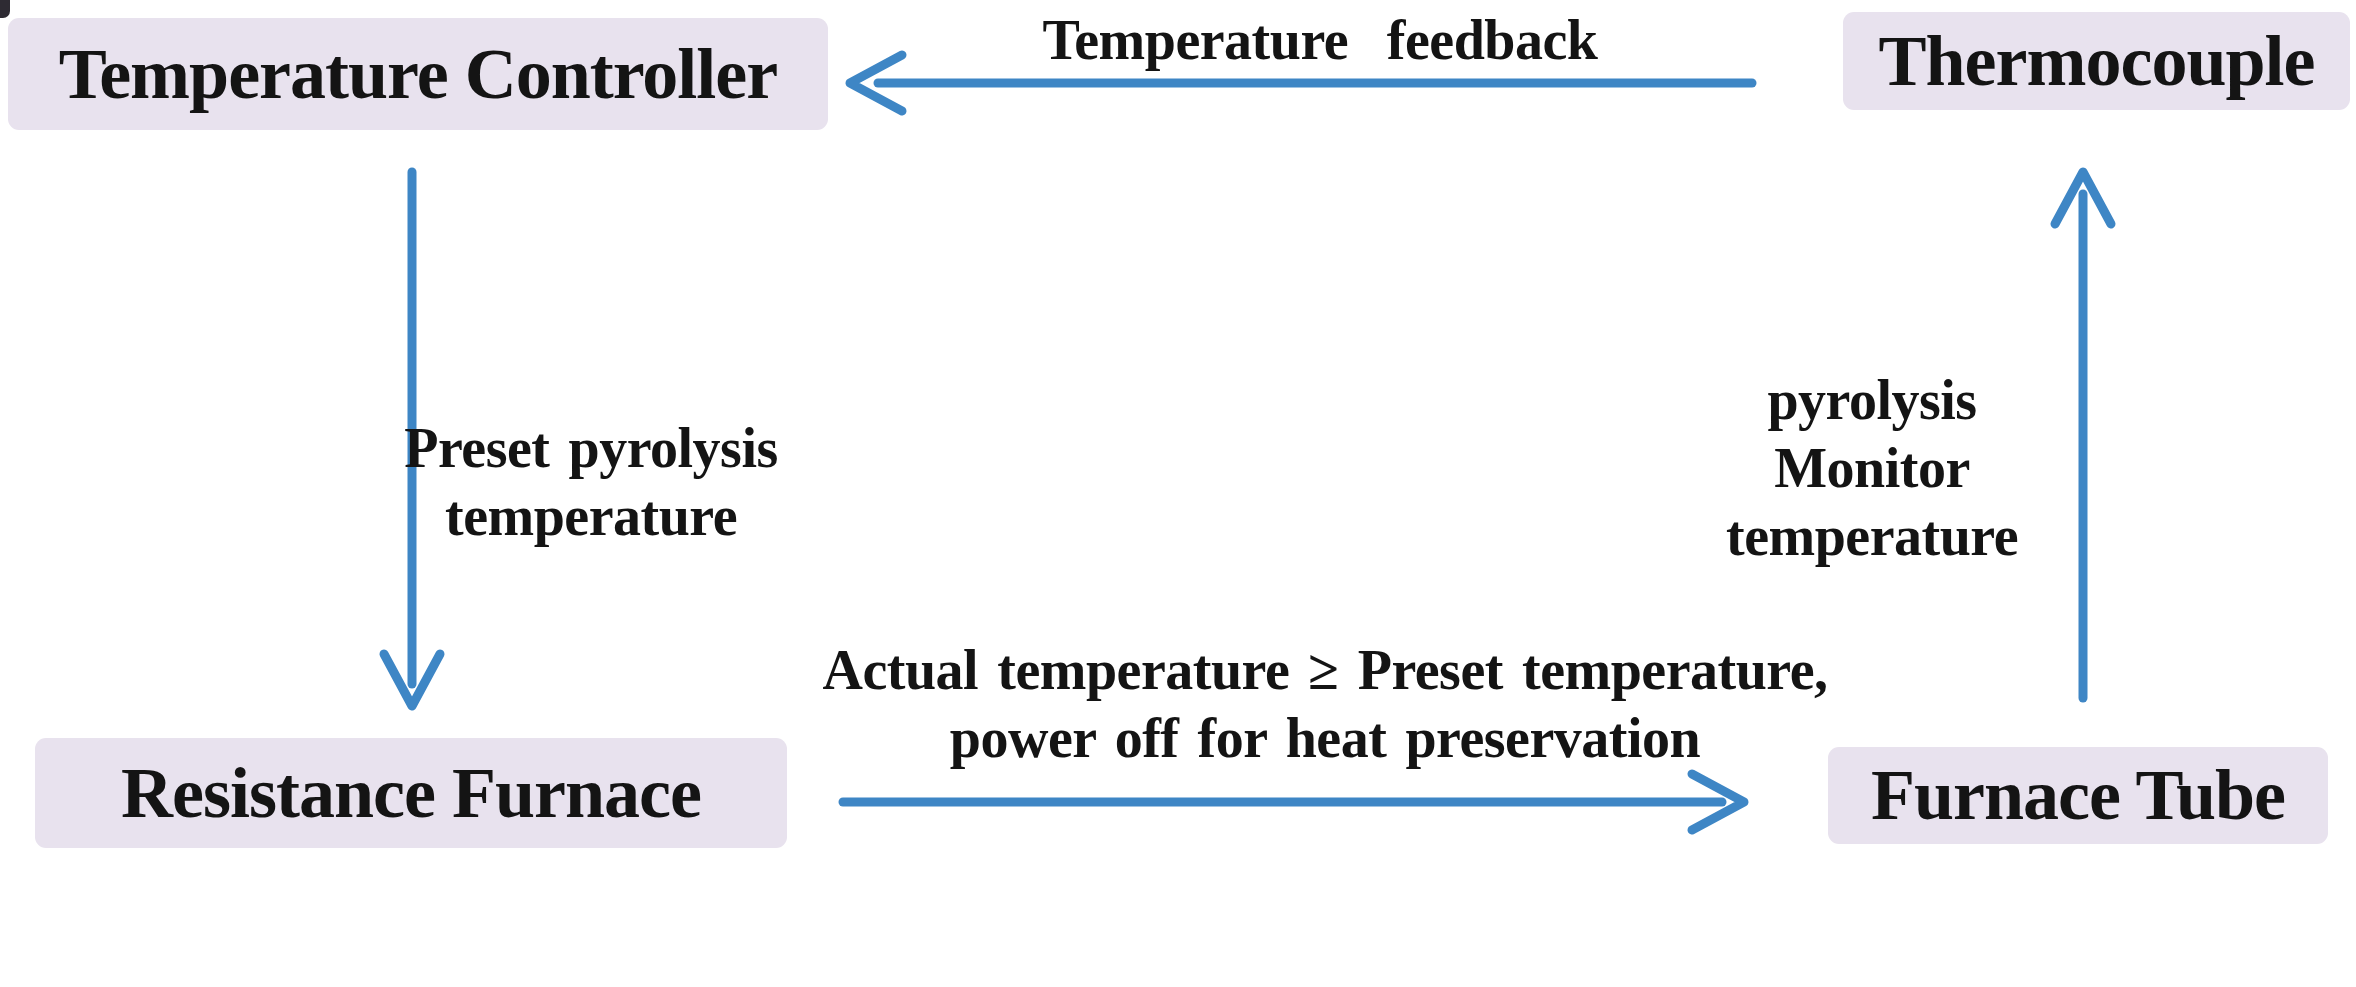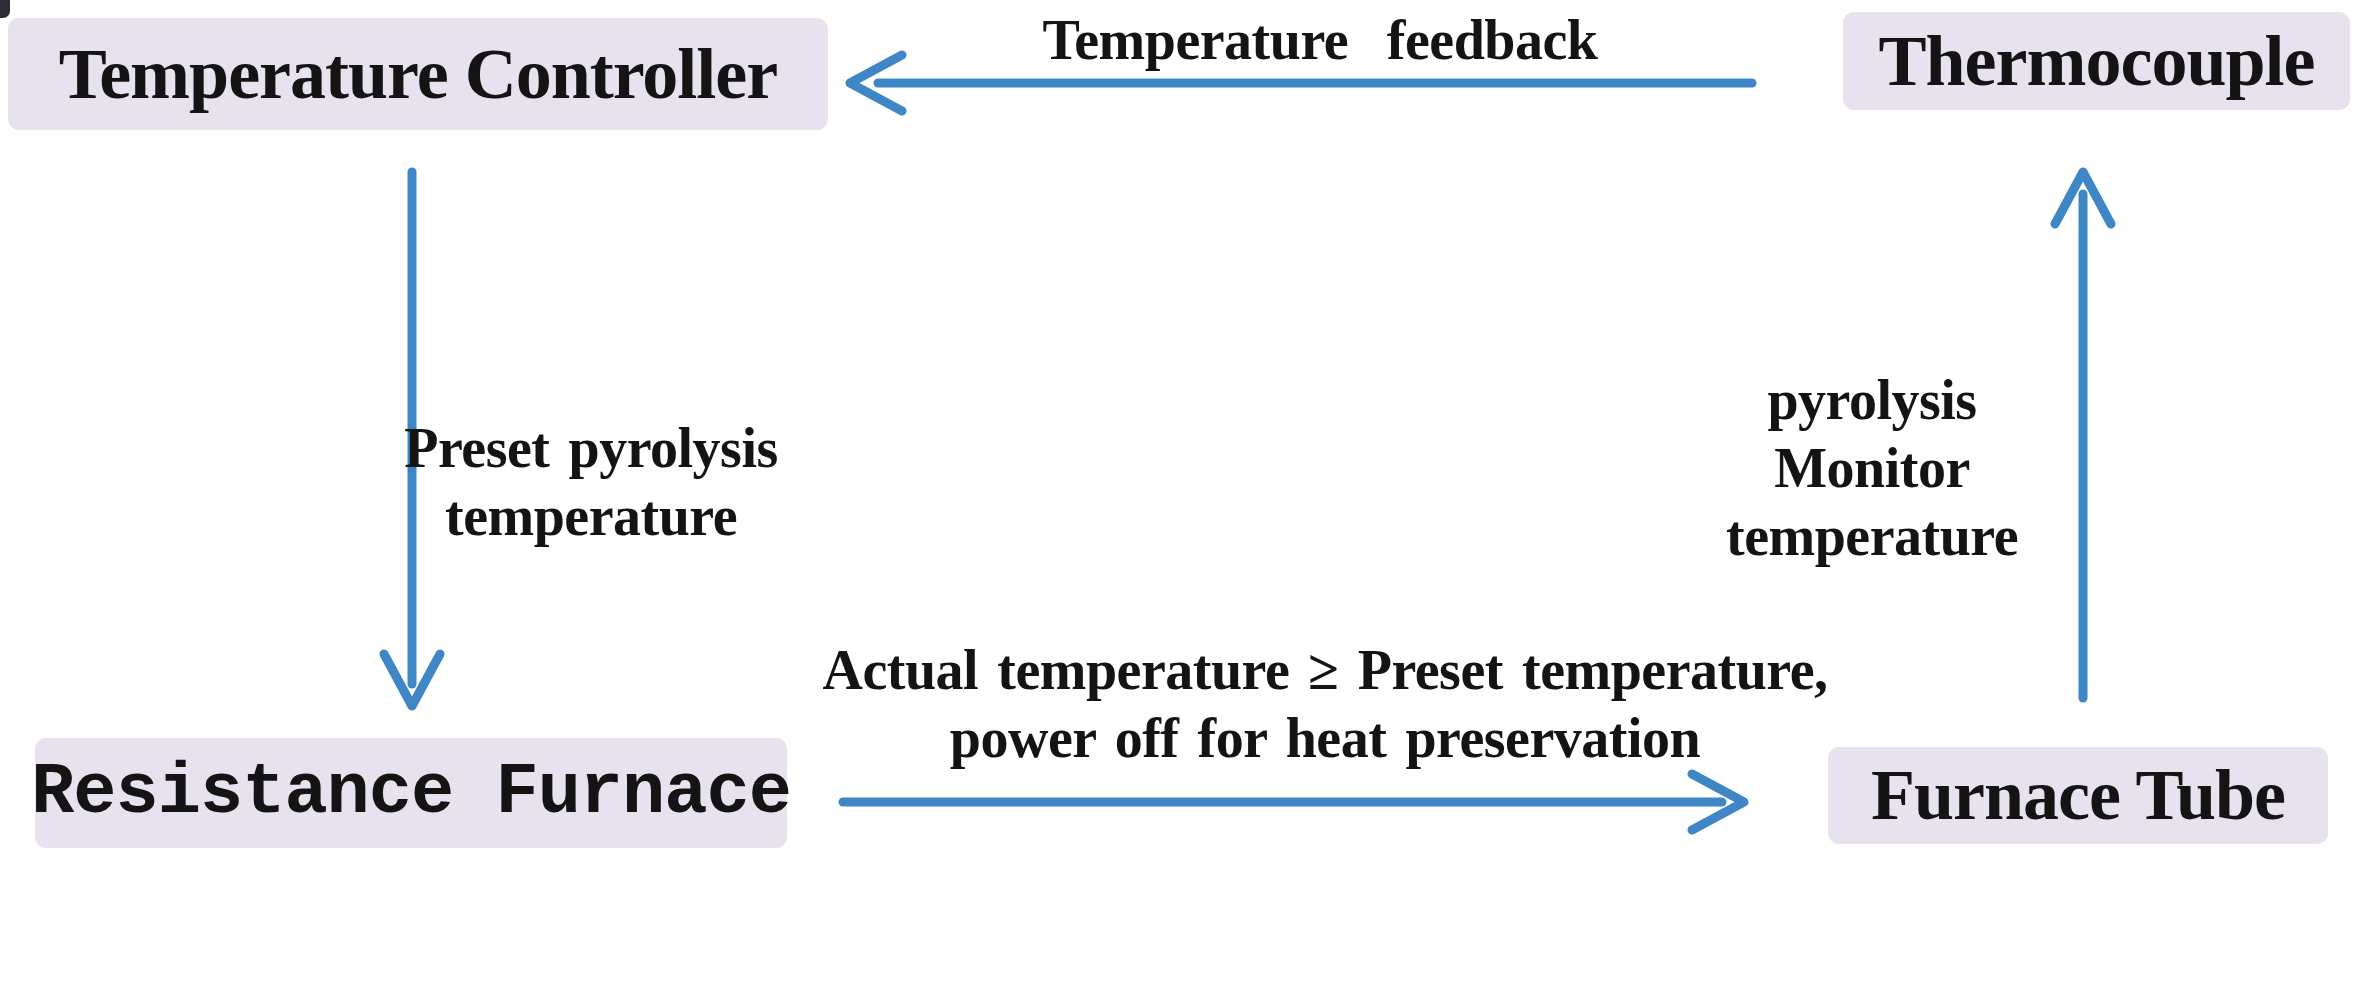--- a/index.html
+++ b/index.html
@@ -41,21 +41,21 @@
     font-size: 72px;
     display: flex;
     align-items: center;
     justify-content: center;
     white-space: nowrap;
     letter-spacing: -1px;
     border-radius: 11px;
   }
   #box-temperature-controller { left: 8px;    top: 18px;  width: 820px; height: 112px; }
   #box-thermocouple           { left: 1843px; top: 12px;  width: 507px; height: 98px; text-align: right; }
-  #box-resistance-furnace     { left: 35px;   top: 738px; width: 752px; height: 110px; font-family: Liberation Mono, monospace; }
+  #box-resistance-furnace     { left: 35px;   top: 738px; width: 752px; height: 110px; }
   #box-furnace-tube           { left: 1828px; top: 747px; width: 500px; height: 97px; }
   .edge-label {
     position: absolute;
     color: var(--label-text);
     font-weight: bold;
     font-size: 56px;
     line-height: 68px;
     text-align: center;
     white-space: nowrap;
     letter-spacing: -0.5px;

